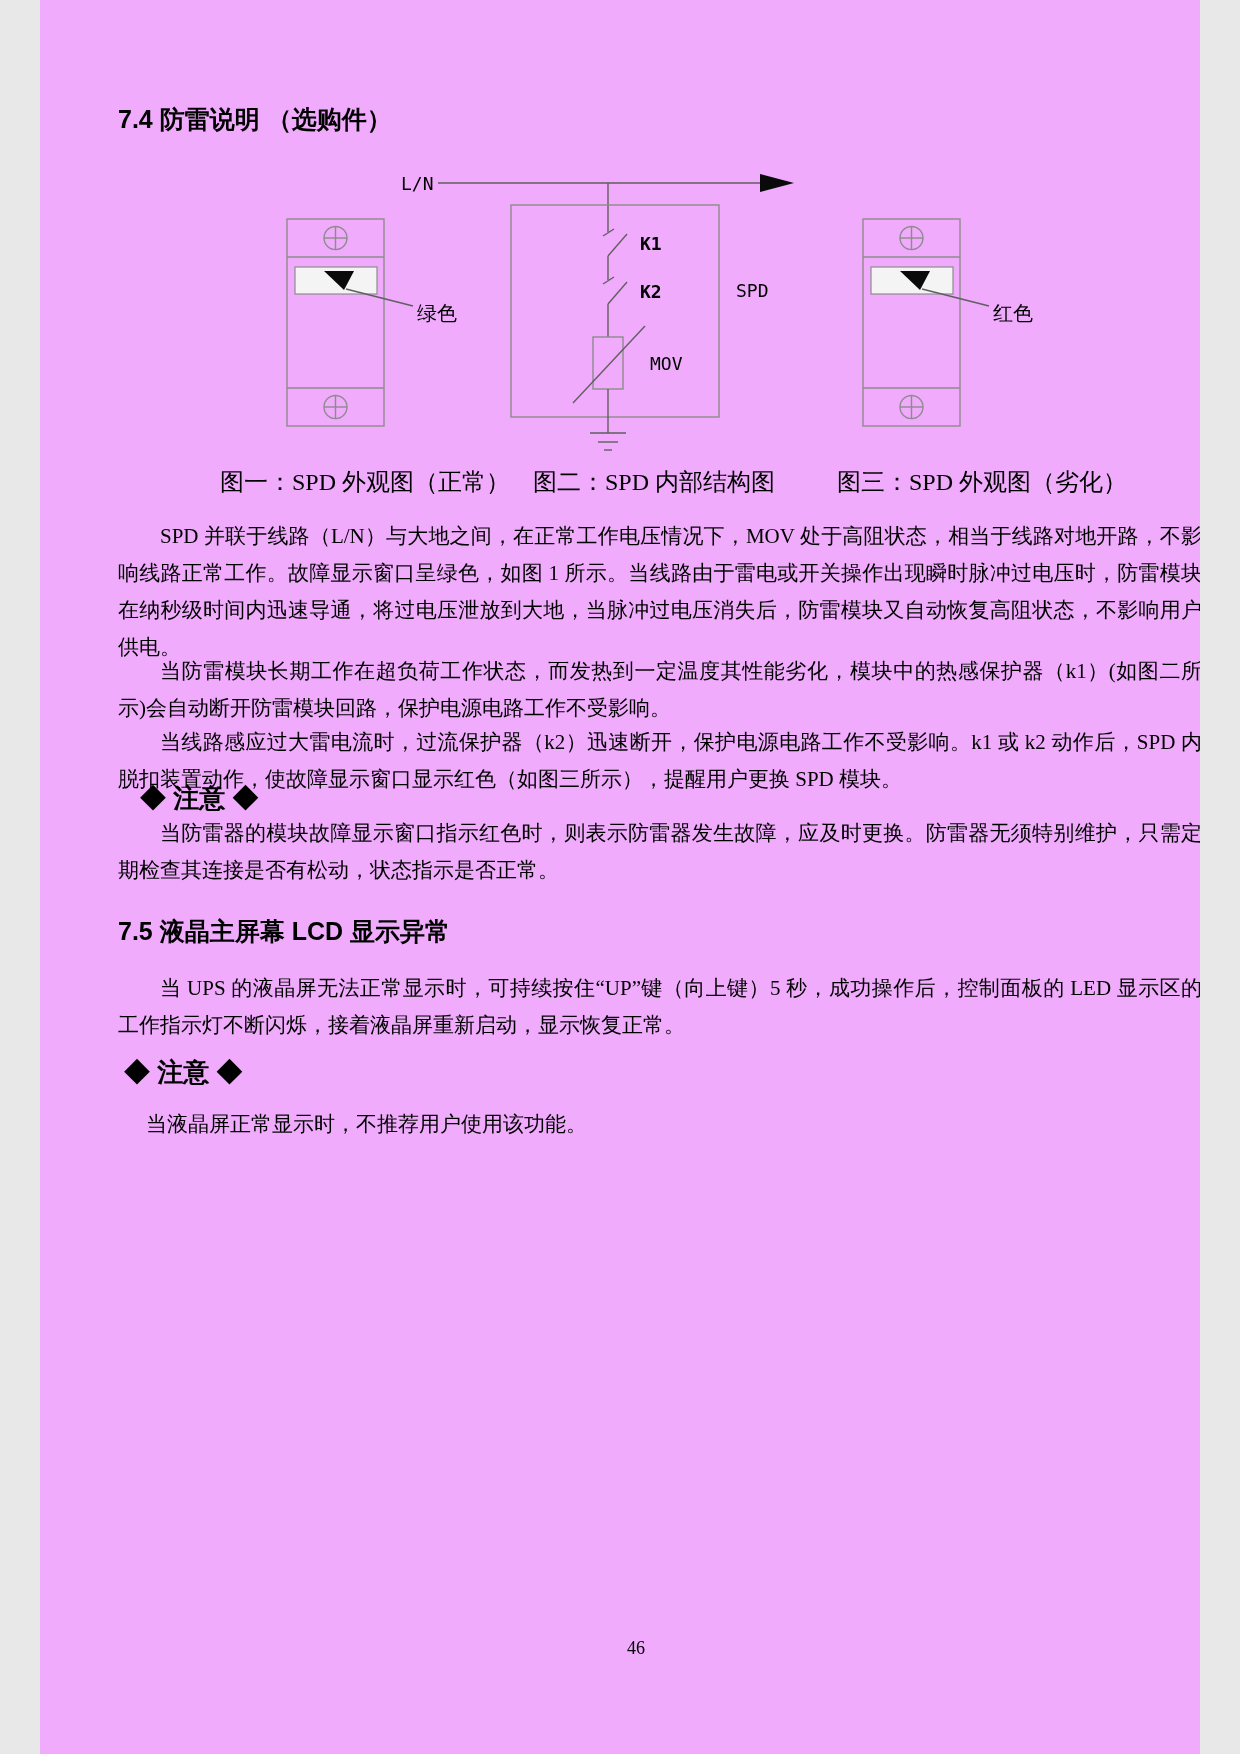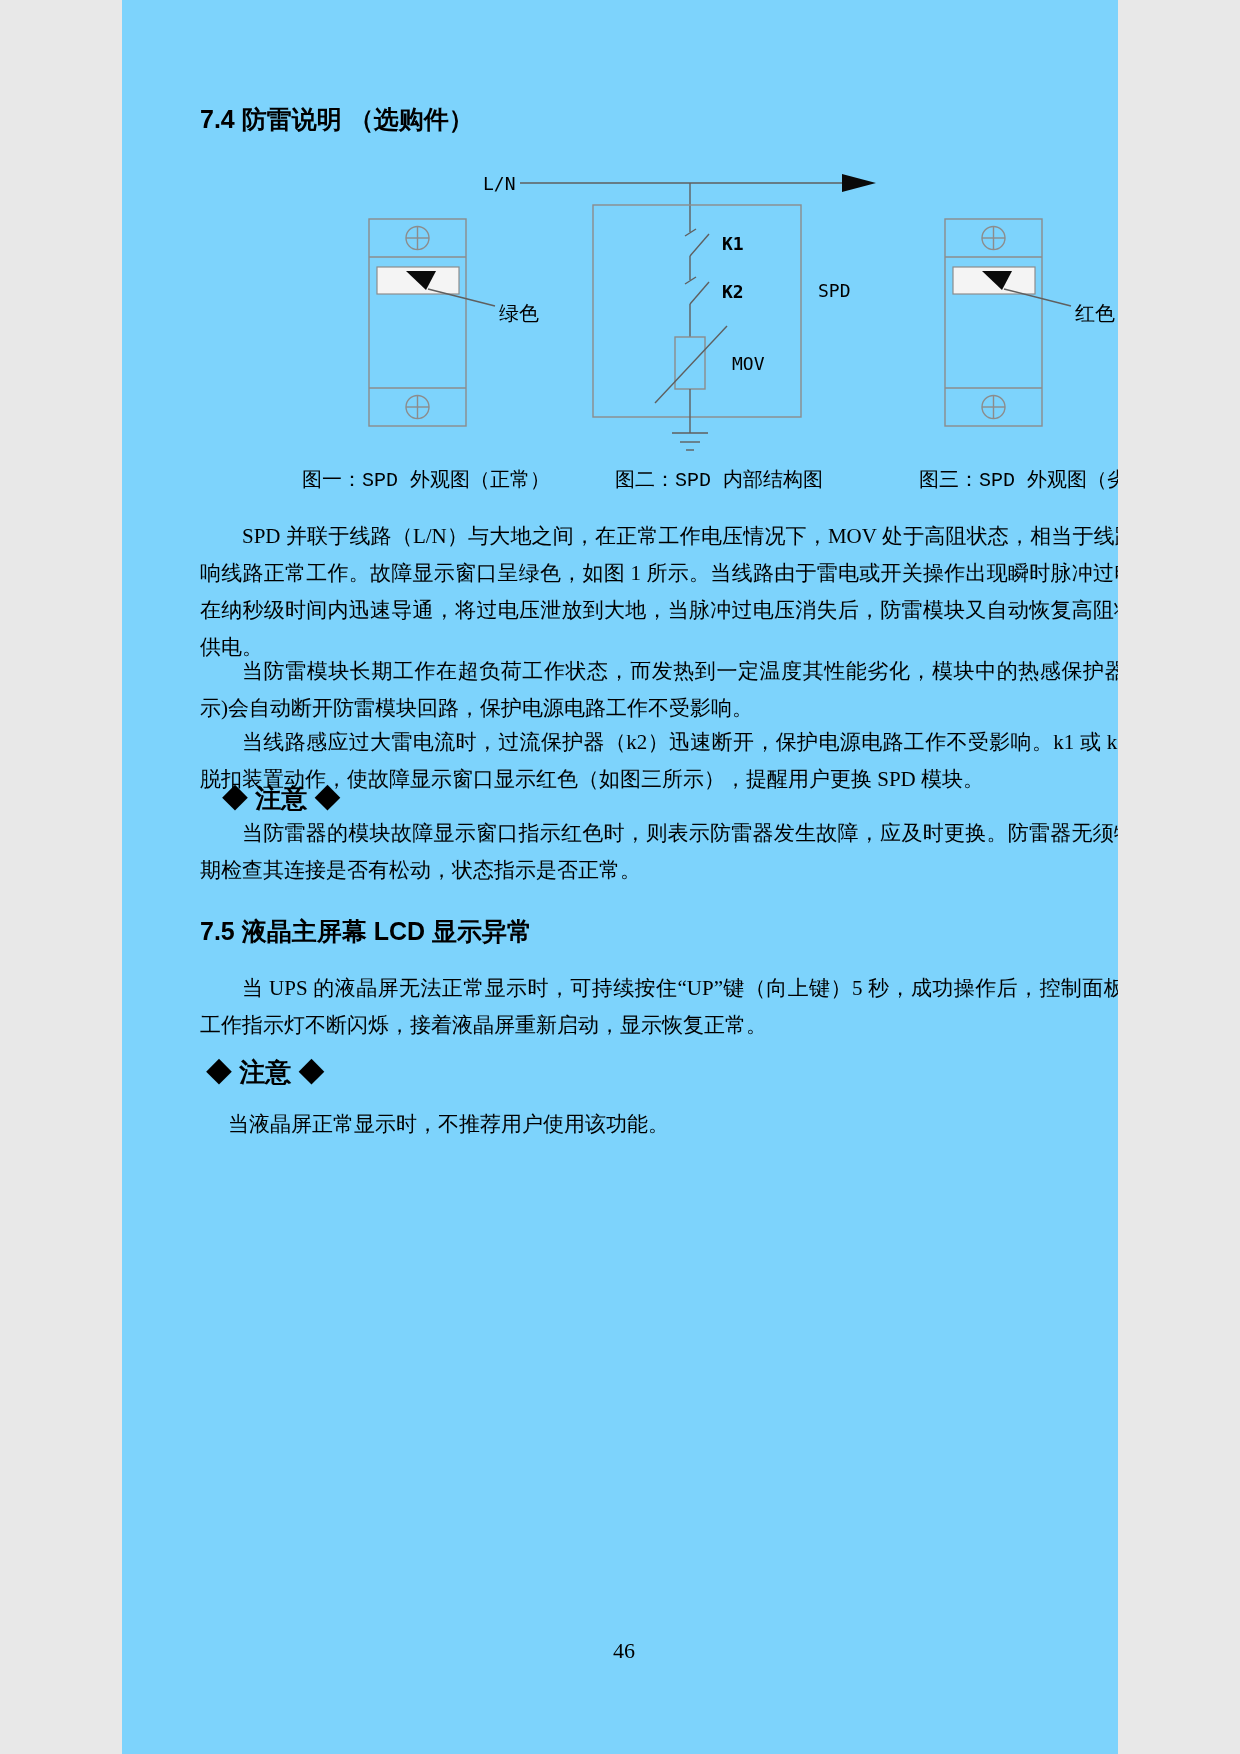--- a/index.html
+++ b/index.html
@@ -1,35 +1,35 @@
 <!DOCTYPE html>
 <html><head>
 <meta charset="utf-8">
 <style>
   html,body{margin:0;padding:0;background:#e8e8e8;}
   .page{
-    position:relative;width:996px;height:1754px;background:#7dd3fc;
+    position:relative;width:1160px;height:1754px;background:#f0abfc;
     margin:0 auto;font-family:"Liberation Serif",serif;color:#000;overflow:hidden;
   }
   .sec-heading{
     position:absolute;left:78px;font-family:"Liberation Sans",sans-serif;
     font-weight:bold;font-size:25px;color:#000;white-space:pre;
   }
   .body-text{
     position:absolute;left:78px;width:1084px;font-size:21px;line-height:37px;
     text-align:justify;text-indent:2em;color:#000;
   }
   .no-indent{text-indent:0;margin-left:28px;}
   .note-heading{
     position:absolute;font-family:"Liberation Sans",sans-serif;
     font-weight:bold;font-size:26px;color:#000;
   }
-  .fig-caption{position:absolute;font-size:20px;color:#000;white-space:pre;font-family:Liberation Mono, monospace;}
+  .fig-caption{position:absolute;font-size:24px;color:#000;white-space:pre;}
   .page-number{
-    position:absolute;left:4px;width:100%;text-align:center;font-size:22px;color:#000;
+    position:absolute;left:16px;width:100%;text-align:center;font-size:18px;color:#000;
   }
   .diagram{position:absolute;left:80px;top:150px;width:1080px;height:305px;}
   .wire{stroke:#5f5f5f;stroke-width:1.4;fill:none;}
   .outline{stroke:#8c8c8c;stroke-width:1.4;fill:none;}
   .window{fill:#f4f4f4;stroke:#8c8c8c;stroke-width:1.2;}
   .solid{fill:#0a0a0a;stroke:none;}
   .lbl{font-family:"DejaVu Sans Mono",monospace;font-size:18px;fill:#000;}
   .lbl-bold{font-family:"DejaVu Sans Mono",monospace;font-size:18px;font-weight:bold;fill:#000;}
   .cjk-lbl{font-family:"Liberation Sans",sans-serif;font-size:20px;fill:#000;}
 </style>

